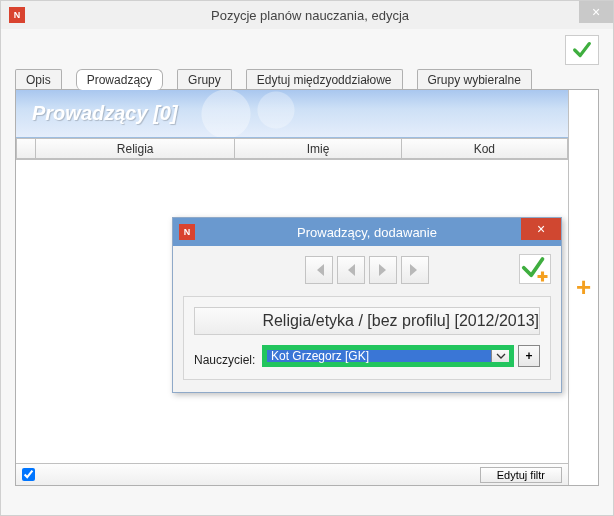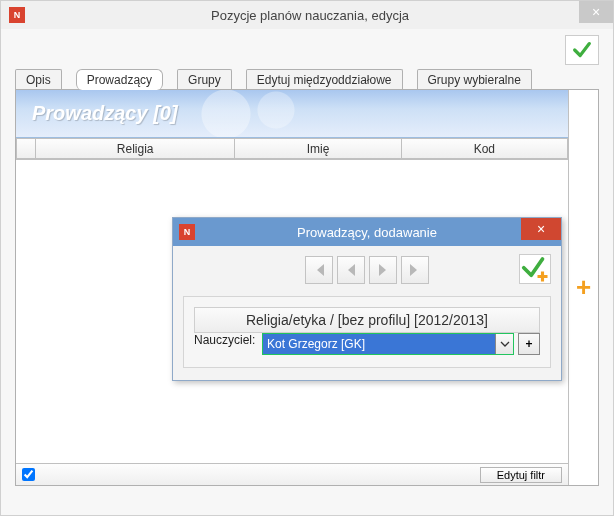--- a/index.html
+++ b/index.html
@@ -244,31 +244,32 @@
     cursor:pointer;
   }
   .group {
     border:1px solid #d5d5d5;
     background:#f6f6f6;
     padding: 10px 10px 12px 10px;
   }
   .subject-bar {
     border:1px solid #cfcfcf;
     background:linear-gradient(#fbfbfb,#ededed);
-    text-align:center;
+    text-align:right;
     padding:4px 0;
+    margin-bottom:10px;
     color:#333;
-    font-size:14px;
-  }
-  .field-row { display:flex; align-items:flex-start; gap:4px; }
+    font-size:16px;
+  }
+  .field-row { display:flex; align-items:flex-end; gap:4px; }
   .field-label { font-size:12px; color:#222; min-width:64px; }
   .combo {
     flex:1;
     height:22px;
-    border:1px solid #22c55e;
+    border:5px solid #22c55e;
     background:#fff;
     display:flex;
     align-items:center;
     position:relative;
   }
   .combo-value {
     flex:1;
     padding:2px 4px;
     background:#3a76d6;
     color:#fff;

